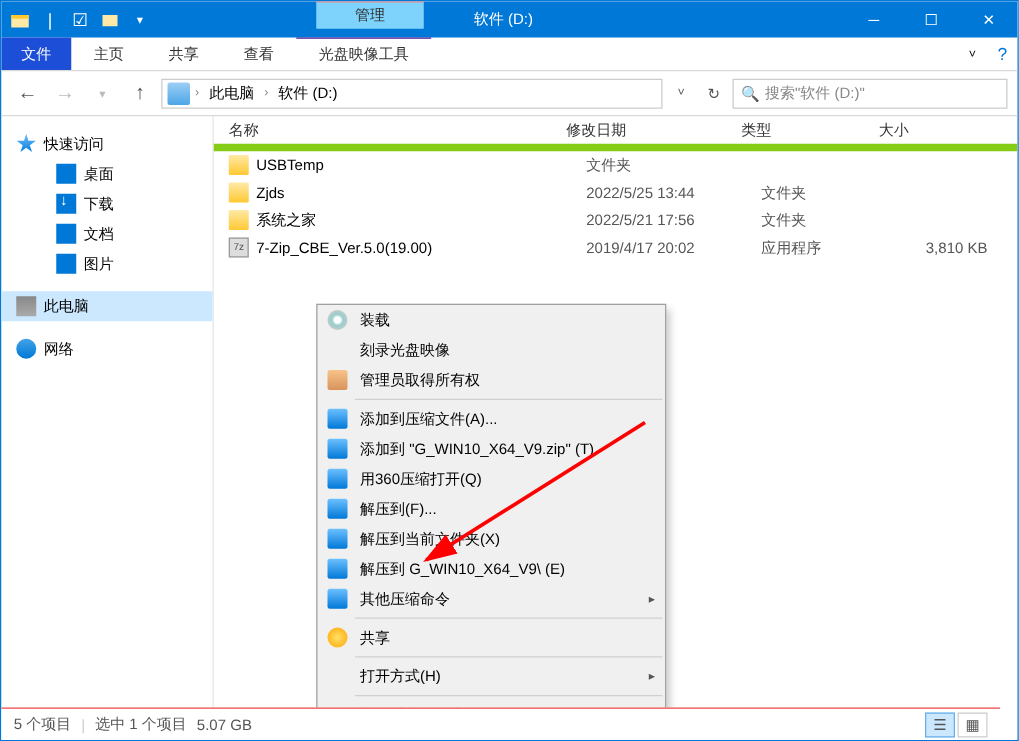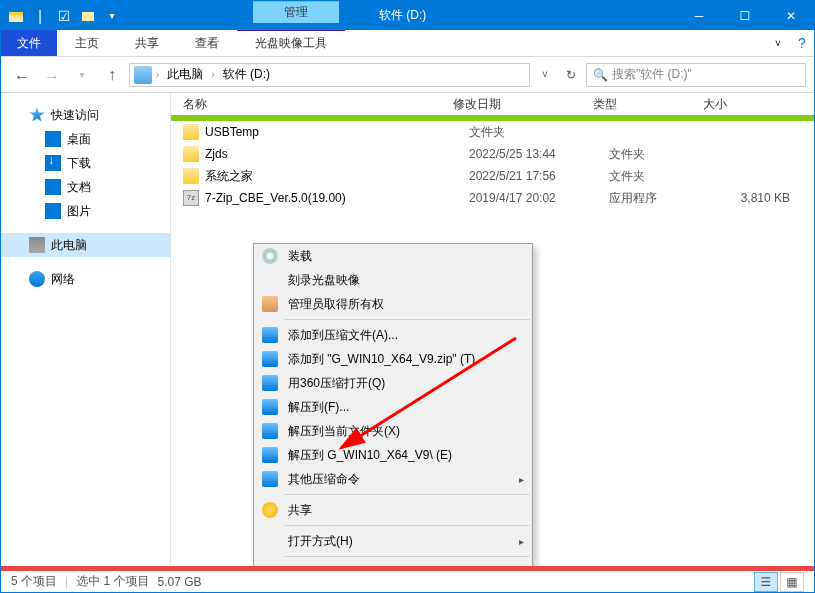--- a/index.html
+++ b/index.html
@@ -29,21 +29,21 @@
 .breadcrumb span.sep { color: #888; font-size: 10px; }
 .breadcrumb span.part { padding: 0 4px; }
 .bc-drop { width: 22px; height: 22px; display: flex; align-items: center; justify-content: center; color: #555; font-size: 10px; }
 .bc-refresh { width: 22px; height: 22px; display: flex; align-items: center; justify-content: center; color: #555; }
 .search { width: 220px; height: 24px; border: 1px solid #ccc; display: flex; align-items: center; padding: 0 6px; }
 .search .si { color: #888; margin-right: 4px; font-size: 12px; }
 .search .ph { color: #888; font-size: 12px; }
 
 .main { display: flex; height: 475px; }
 .sidebar { width: 170px; border-right: 1px solid #e5e5e5; padding-top: 10px; }
-.sb-item { display: flex; align-items: center; height: 24px; padding-left: 28px; gap: 6px; font-size: 12px; }
+.sb-item { display: flex; align-items: center; height: 24px; padding-left: 12px; gap: 6px; font-size: 12px; }
 .sb-item.active { background: #cce8ff; }
 .sb-item.group { font-weight: normal; }
 .sb-item.child { padding-left: 44px; }
 .sb-spacer { height: 10px; }
 .sb-icon { width: 16px; height: 16px; display: inline-block; }
 .ic-star { background: linear-gradient(#6cc0ff, #0078d7); clip-path: polygon(50% 0, 61% 35%, 98% 35%, 68% 57%, 79% 91%, 50% 70%, 21% 91%, 32% 57%, 2% 35%, 39% 35%); }
 .ic-desktop { background: #0078d7; }
 .ic-download { background: #0078d7; position: relative; }
 .ic-download::after { content: "↓"; color: #fff; position: absolute; left: 3px; top: -2px; font-size: 12px; }
 .ic-doc { background: #0078d7; }
@@ -73,21 +73,21 @@
 .cm-item .cm-ic { position: absolute; left: 8px; width: 16px; height: 16px; }
 .cm-sep { height: 1px; background: #d0d0d0; margin: 3px 2px 3px 30px; }
 .cm-sub::after { content: "▸"; position: absolute; right: 8px; color: #555; font-size: 10px; }
 .ic-cd { background: radial-gradient(circle, #fff 20%, #9cc 40%, #ccc 80%); border-radius: 50%; }
 .ic-users { background: linear-gradient(#f7c38a, #d8945a); border-radius: 2px; }
 .ic-arc { background: linear-gradient(#6cc0ff, #0078d7); border-radius: 2px; }
 .ic-share { background: radial-gradient(#ffe066, #ffa500); border-radius: 50%; }
 
 .arrow { position: absolute; left: 320px; top: 332px; pointer-events: none; }
 
-.statusbar { position: absolute; bottom: 0; left: 0; right: 0; height: 26px; border-top: 5px solid #ef4444; display: flex; align-items: center; padding: 0 10px; font-size: 12px; color: #555; background: #fff; }
+.statusbar { position: absolute; bottom: 0; left: 0; right: 14px; height: 26px; border-top: 1px solid #ef4444; display: flex; align-items: center; padding: 0 10px; font-size: 12px; color: #555; background: #fff; }
 .statusbar .sep { margin: 0 8px; color: #ccc; }
 .statusbar .spacer { flex: 1; }
 .statusbar .view-btn { width: 24px; height: 20px; border: 1px solid #ccc; margin-left: 2px; display: flex; align-items: center; justify-content: center; }
 .statusbar .view-btn.active { background: #cce8ff; border-color: #66afe9; }
 </style>
 </head>
 <body>
 
 <div class="titlebar">
   <div class="qat">

